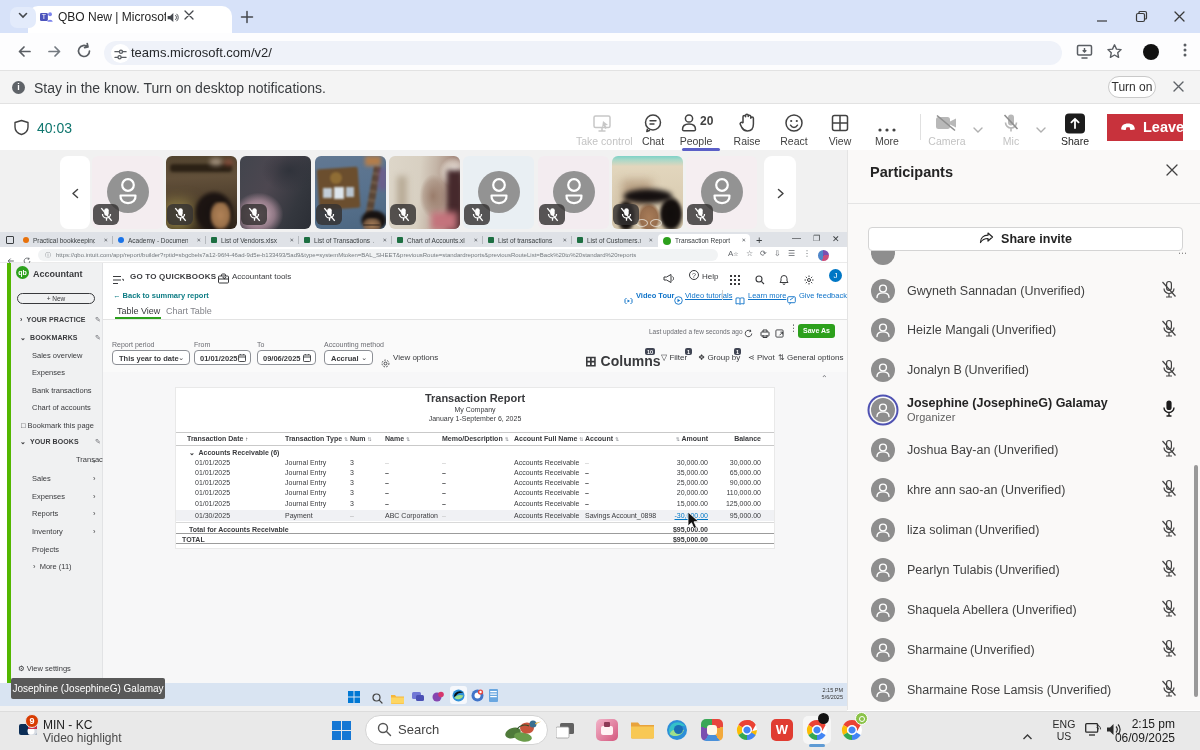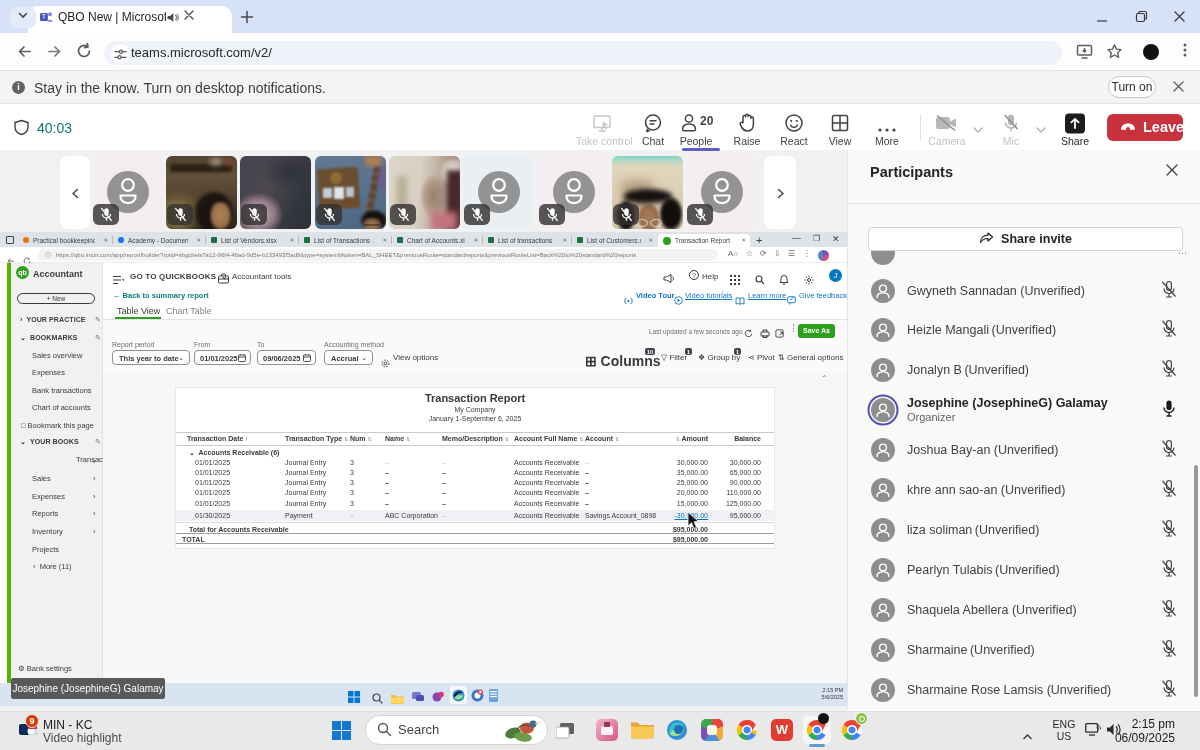--- a/index.html
+++ b/index.html
@@ -23,21 +23,21 @@
 #infoicon { left:12px; top:81px; width:13px; height:13px; border-radius:50%; background:#5f6368; color:#fff; font-size:9px; text-align:center; line-height:13px; font-weight:bold; }
 #infotext { left:34px; top:80px; font-size:14px; color:#3a3d40; }
 #turnon { left:1108px; top:76px; width:48px; height:22px; border:1px solid #c9c9c9; border-radius:12px; background:#fff; font-size:12px; color:#303030; text-align:center; line-height:20px; }
 #infox { left:1172px; top:80px; font-size:13px; color:#5f6368; }
 
 #teamsbar { left:0; top:104px; width:1200px; height:46px; background:#fff; }
 .tbtn { text-align:center; width:52px; top:112px; }
 .tbtn .ic { height:22px; }
 .tbtn .lb { font-size:10.5px; color:#424242; margin-top:1px; white-space:nowrap; }
 .tbtn.dis .lb { color:#c3c3c3; }
-#leave { left:1107px; top:114px; width:76px; height:27px; background:#c8323c; border-radius:6px; color:#fff; }
+#leave { left:1107px; top:114px; width:76px; height:27px; background:#c8323c; border-radius:0; color:#fff; }
 
 #filmstrip { left:0; top:150px; width:847px; height:82px; background:#f1f1f1; }
 .stripbtn { top:156px; width:30px; height:73px; background:#fff; border-radius:8px; color:#424242; font-size:13px; text-align:center; line-height:73px; }
 .tile { top:156px; width:71px; height:73px; border-radius:6px; overflow:hidden; }
 .avatile .av { position:absolute; left:15px; top:15px; width:42px; height:42px; border-radius:50%; background:#939393; }
 .micbadge { position:absolute; left:1px; top:48px; width:26px; height:21px; border-radius:6px; background:rgba(52,50,50,0.82); }
 
 #share { left:0; top:232px; width:847px; height:474px; background:#fff; }
 #stabbar { left:0; top:0; width:847px; height:15px; background:#dfe2e7; }
 .stab { top:2px; height:13px; font-size:6.5px; color:#3c4043; }
@@ -496,21 +496,21 @@
       <div class="abs snav" style="left:21px; top:211px;">Sales</div>
         <div class="abs snav" style="left:82px; top:211px;">›</div>
       <div class="abs snav" style="left:21px; top:229px;">Expenses</div>
         <div class="abs snav" style="left:82px; top:229px;">›</div>
       <div class="abs snav" style="left:21px; top:246px;">Reports</div>
         <div class="abs snav" style="left:82px; top:246px;">›</div>
       <div class="abs snav" style="left:21px; top:264px;">Inventory</div>
         <div class="abs snav" style="left:82px; top:264px;">›</div>
       <div class="abs snav" style="left:21px; top:282px;">Projects</div>
       <div class="abs snav" style="left:22px; top:299px;">›&nbsp; More (11)</div>
-      <div class="abs snav" style="left:7px; top:401px;">⚙ Bank settings</div>
+      <div class="abs snav" style="left:7px; top:401px;">⚙ View settings</div>
     </div>
     <div class="abs" id="qmain">
       <div class="abs" style="left:10px; top:8px;"><svg width="11" height="10" viewBox="0 0 11 10">
             <path d="M0 1.5 h8 M0 5 h8 M0 8.5 h5" stroke="#393a3d" stroke-width="1.1"></path>
             <path d="M9.5 4 l1.5 1.5" stroke="#393a3d" stroke-width="1.1"></path>
           </svg></div>
       <div class="abs" style="left:27px; top:9px; font-size:8px; font-weight:bold; color:#393a3d; letter-spacing:0.2px;">GO TO QUICKBOOKS &nbsp;⌄</div>
       <div class="abs" style="left:115px; top:7px;"><svg width="11" height="11" viewBox="0 0 11 11">
             <rect x="0.5" y="3" width="10" height="7" rx="1" fill="none" stroke="#393a3d" stroke-width="1"></rect>
             <path d="M3.5 3 V2 a1 1 0 0 1 1-1 h2 a1 1 0 0 1 1 1 v1 M0.5 6 h10" stroke="#393a3d" stroke-width="1" fill="none"></path>

